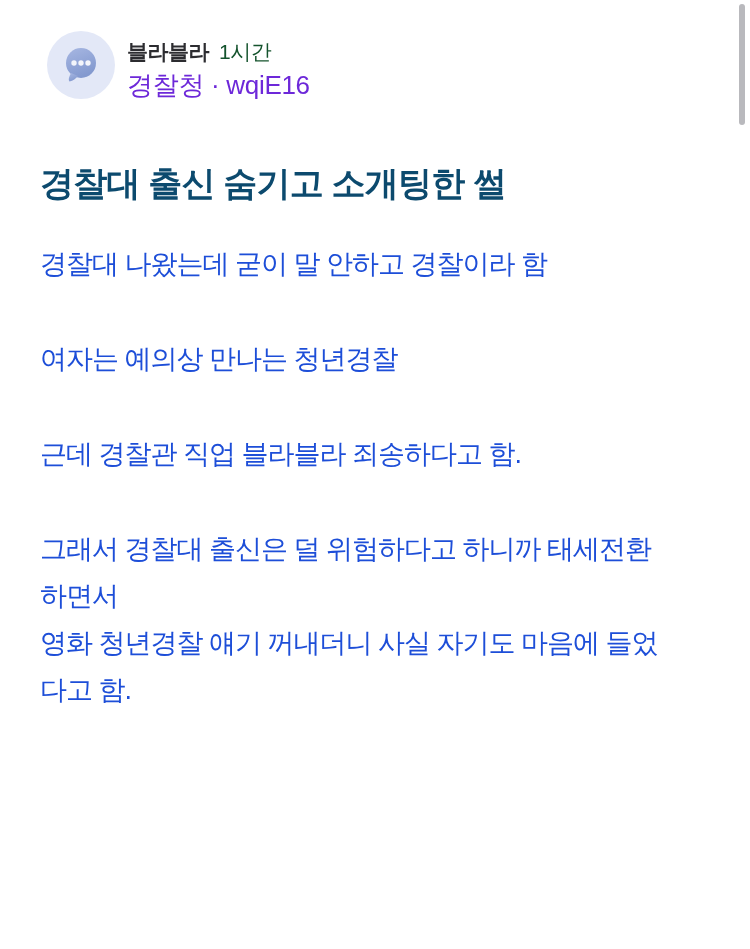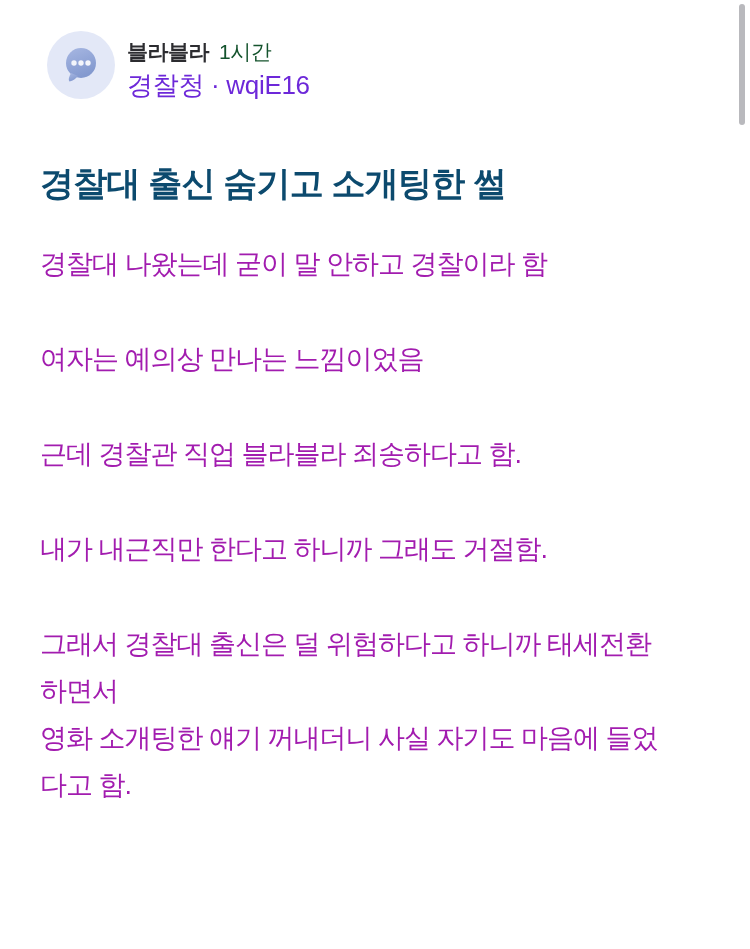--- a/index.html
+++ b/index.html
@@ -67,21 +67,21 @@
     line-height: 41px;
     font-weight: bold;
     color: #0c4a6e;
     letter-spacing: -0.8px;
     white-space: nowrap;
   }
   
   .body {
     margin-top: 37px;
     font-size: 27px;
-    color: #a21caf;
+    color: #1d4ed8;
     letter-spacing: -1px;
   }
   .paragraph {
     margin: 0 0 48px 0;
   }
   .line {
     line-height: 47px;
     min-height: 47px;
     white-space: nowrap;
   }
@@ -128,31 +128,28 @@
     </div>
   </div>
 
   <h1 class="title">경찰대 출신 숨기고 소개팅한 썰</h1>
 
   <div class="body">
       <div class="paragraph">
         <div class="line">경찰대 나왔는데 굳이 말 안하고 경찰이라 함</div>
       </div>
       <div class="paragraph">
-        <div class="line">여자는 예의상 만나는 느낌이었음</div>
+        <div class="line">여자는 예의상 만나는 청년경찰</div>
       </div>
       <div class="paragraph">
         <div class="line">근데 경찰관 직업 블라블라 죄송하다고 함.</div>
       </div>
       <div class="paragraph">
-        <div class="line">내가 내근직만 한다고 하니까 그래도 거절함.</div>
-      </div>
-      <div class="paragraph">
         <div class="line">그래서 경찰대 출신은 덜 위험하다고 하니까 태세전환</div>
         <div class="line">하면서</div>
-        <div class="line">영화 소개팅한 얘기 꺼내더니 사실 자기도 마음에 들었</div>
+        <div class="line">영화 청년경찰 얘기 꺼내더니 사실 자기도 마음에 들었</div>
         <div class="line">다고 함.</div>
       </div>
     </div>
 
 </div>
 
 <div class="scrollbar-thumb"></div>
 
 </body></html>

